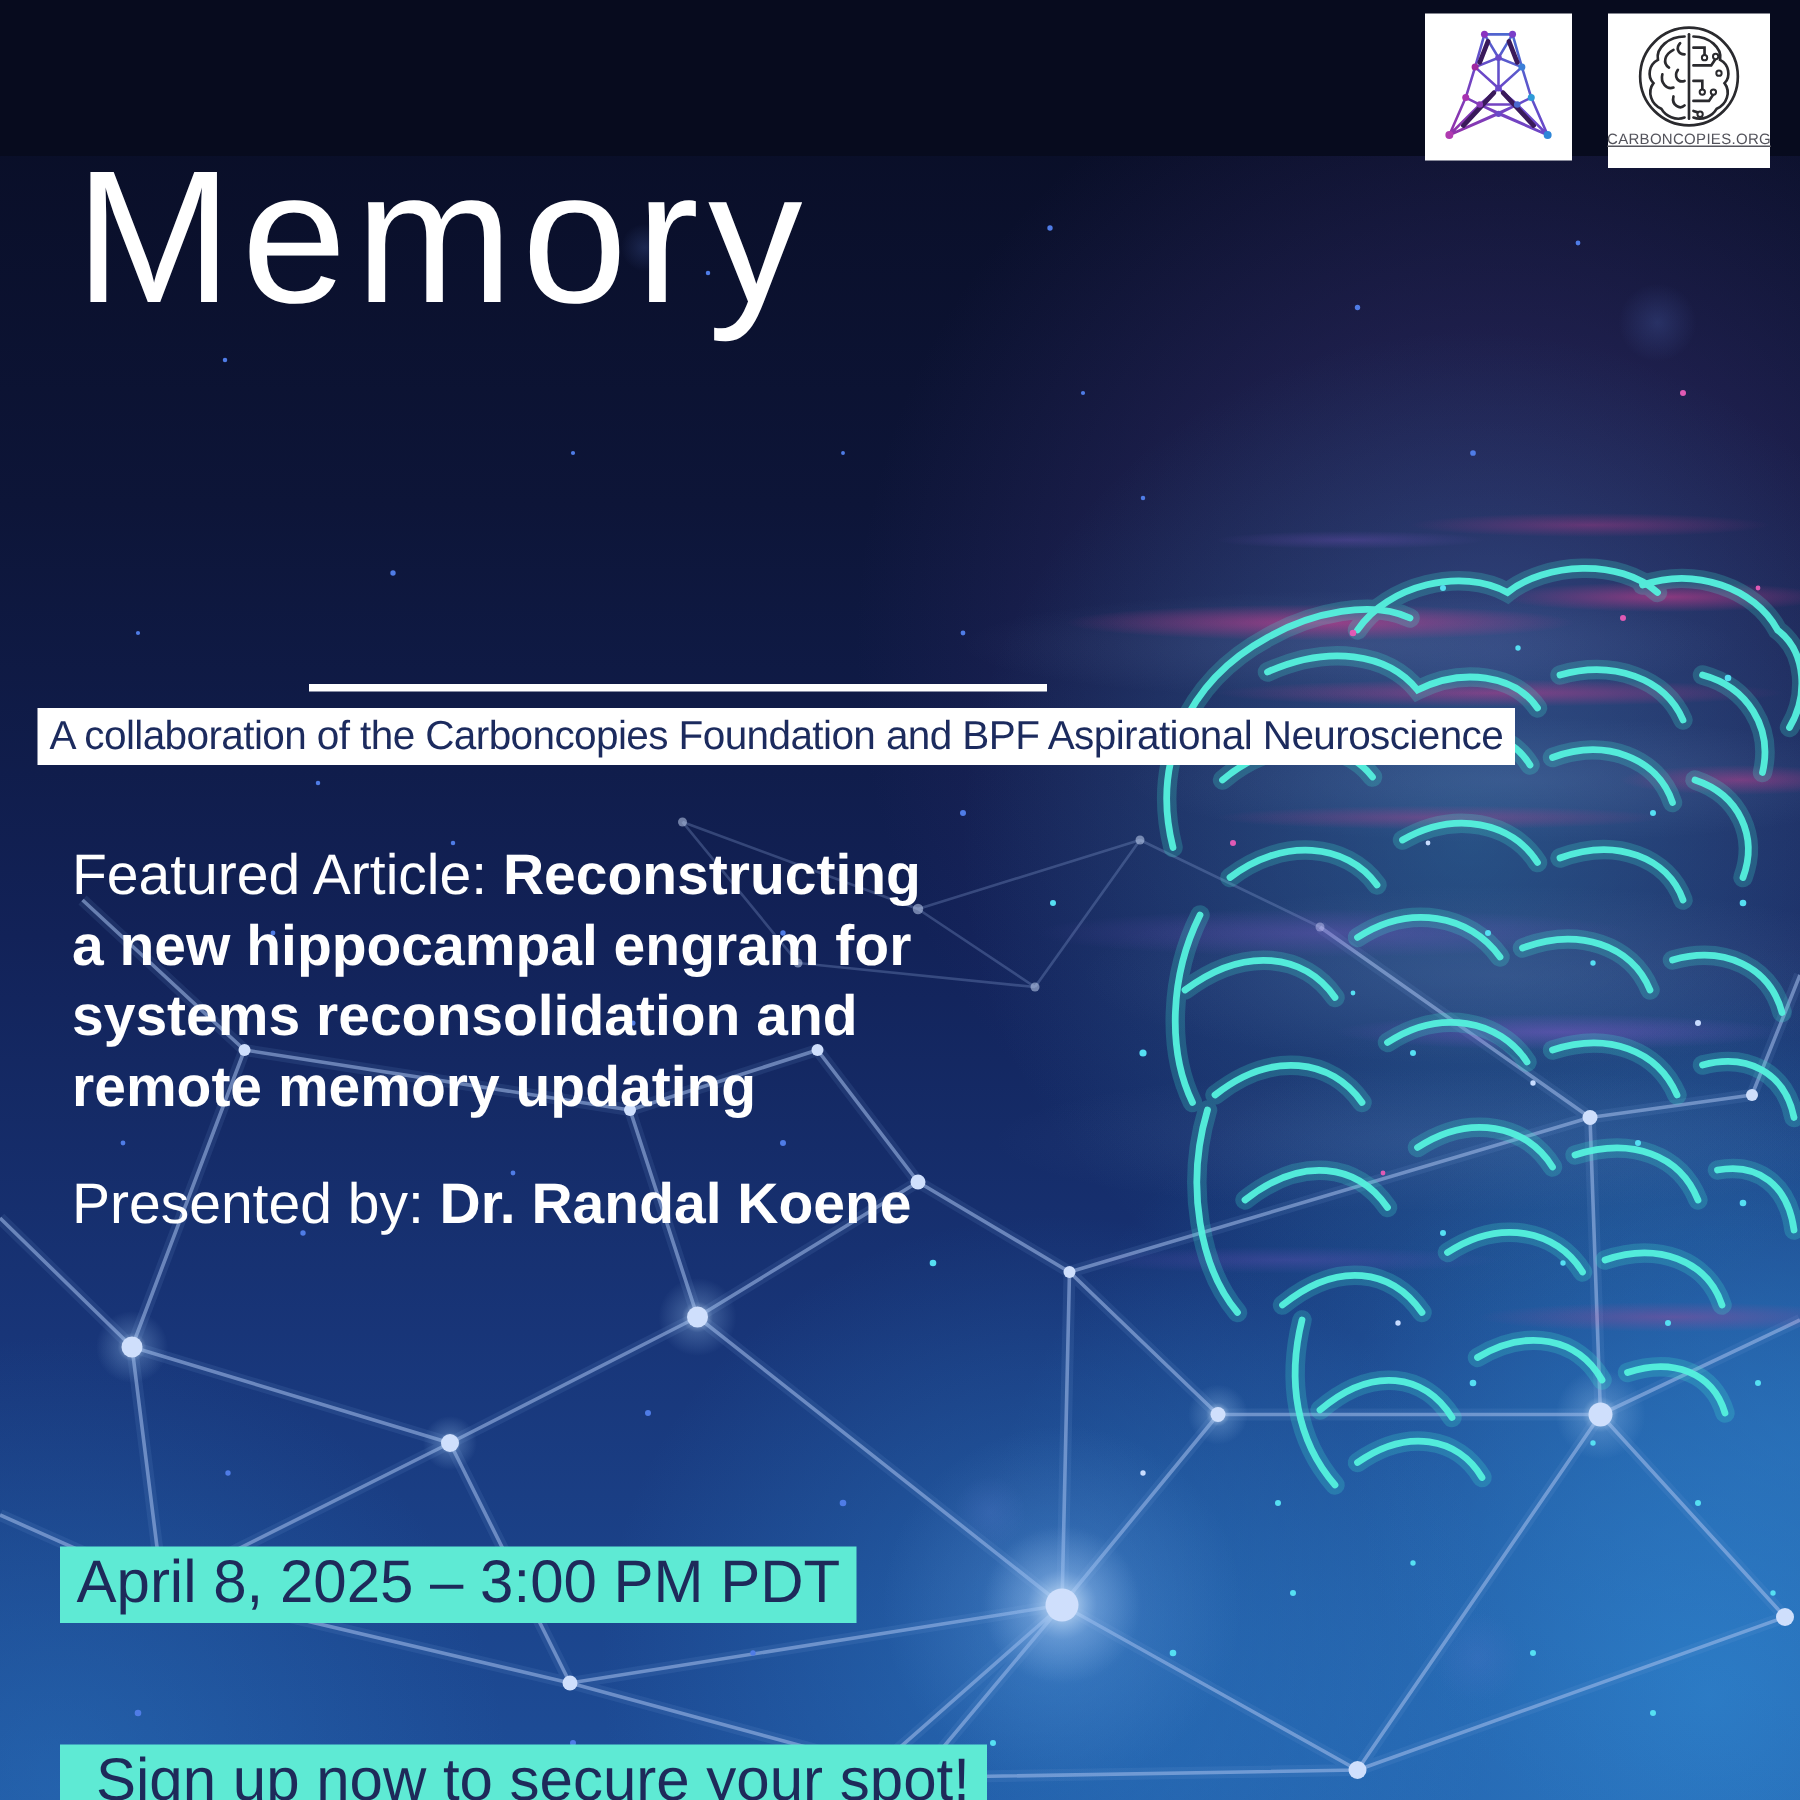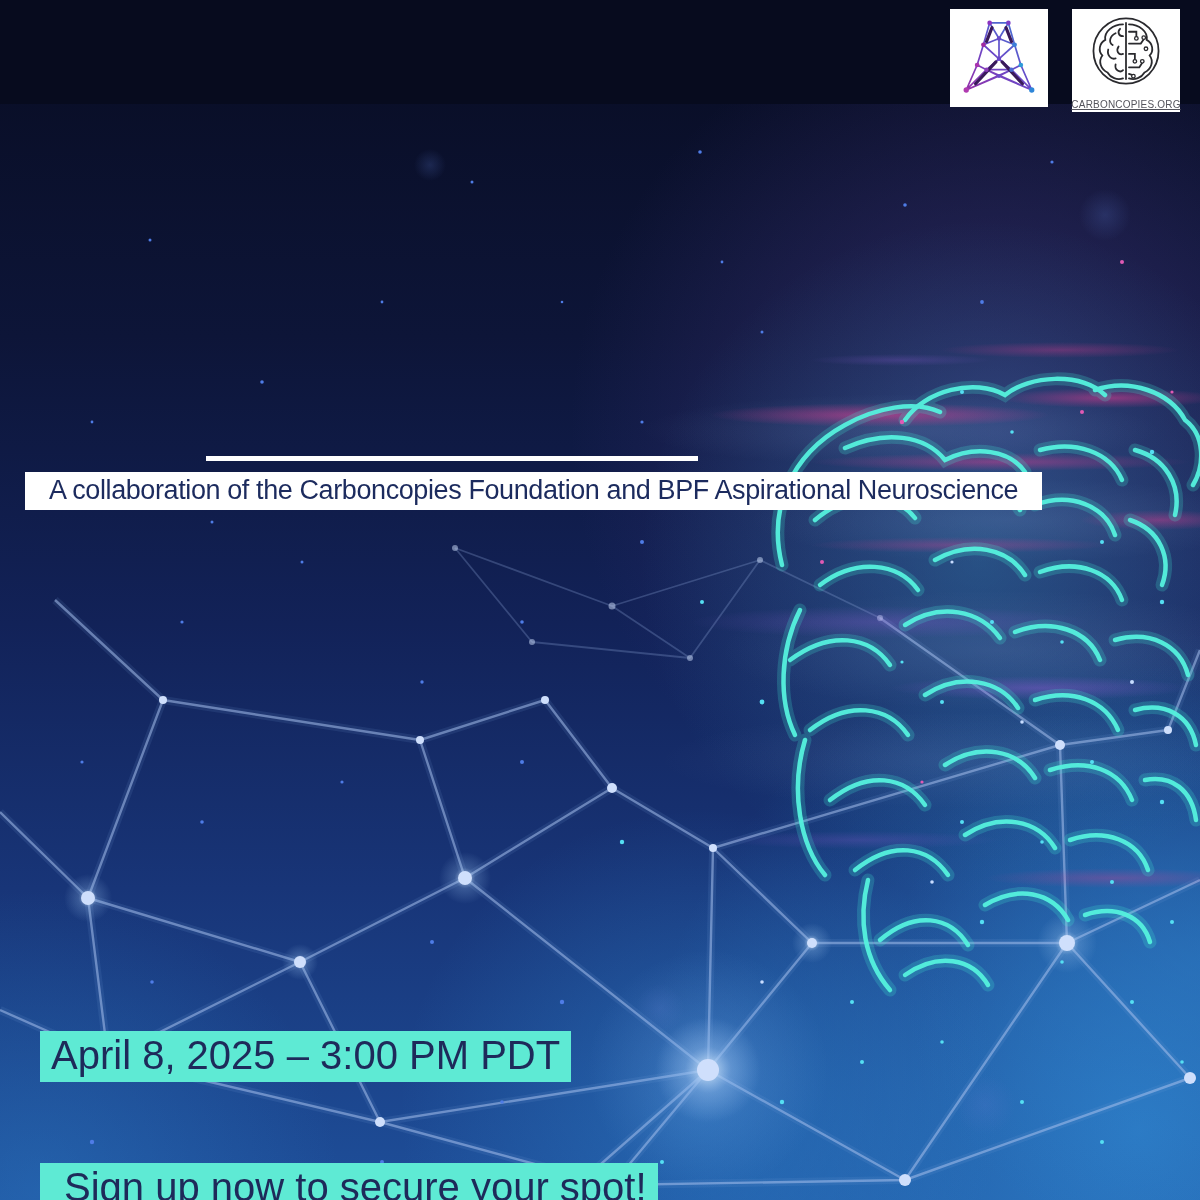--- a/index.html
+++ b/index.html
@@ -12,33 +12,33 @@
   .plexus-glow{stroke:#7fa2e0;stroke-width:8;fill:none;opacity:.12;}
   .plexus-faint{stroke:#93aede;stroke-width:1.8;fill:none;opacity:.28;}
   .node-dot{fill:#cfdffc;}
   .brain-glow{stroke:#3fe8d4;stroke-width:13;opacity:.22;fill:none;stroke-linecap:round;}
   .brain-sharp{stroke:#55f2de;stroke-width:4.5;opacity:.95;fill:none;stroke-linecap:round;}
 
   
   .title{position:absolute;left:50px;top:99px;margin:0;font-size:126px;line-height:118px;letter-spacing:6px;color:#ffffff;font-weight:400;}
   .tline{display:block;}
   .title-underline{position:absolute;left:206px;top:456px;width:492px;height:5px;background:#ffffff;}
-  .collab-banner{position:absolute;left:25px;top:472px;background:#ffffff;color:#1c2b5e;font-size:27px;letter-spacing:-0.4px;padding:3px 24px 4px;white-space:nowrap;}
+  .collab-banner{position:absolute;left:25px;top:472px;background:#ffffff;color:#1c2b5e;font-size:27px;letter-spacing:-0.4px;padding:3px 8px 4px;white-space:nowrap;}
   .featured{position:absolute;left:48px;top:561px;margin:0;font-size:38px;line-height:47px;color:#ffffff;white-space:pre-line;}
   .featured strong,.presenter strong{font-weight:700;}
   .presenter{position:absolute;left:48px;top:782px;margin:0;font-size:38px;color:#ffffff;}
   .event-box{position:absolute;left:40px;background:#5eead4;color:#1e2a5a;font-size:40px;line-height:1.05;padding:3px 11px 6px;white-space:nowrap;}
   .date-box{top:1031px;}
   .cta-box{top:1163px;padding-left:24px;}
 
   
   .logos{position:absolute;top:9px;right:20px;display:flex;gap:24px;}
   .logo-box{width:98px;height:98px;background:#ffffff;display:flex;align-items:center;justify-content:center;}
   .logo-box-cc{width:108px;flex-direction:column;justify-content:flex-start;padding-top:5px;}
-  .cc-label{font-size:10px;color:#54545c;letter-spacing:0.2px;text-decoration:underline;margin-top:11px;font-family:"Liberation Sans",sans-serif;}
+  .cc-label{font-size:10px;color:#54545c;letter-spacing:0.2px;text-decoration:underline;margin-top:0px;font-family:"Liberation Sans",sans-serif;}
 </style>
 </head>
 <body>
 
 <div id="poster">
 
   <svg class="bg" viewBox="0 0 1200 1200" xmlns="http://www.w3.org/2000/svg" xmlns:xlink="http://www.w3.org/1999/xlink" aria-hidden="true">
     <defs>
       <linearGradient id="bgv" x1="0" y1="0" x2="0" y2="1">
         <stop offset="0" stop-color="#080c22"></stop>
@@ -355,23 +355,29 @@
           <circle cx="72" cy="64" r="2.4"></circle>
             <circle cx="60" cy="84" r="2.4"></circle>
             <circle cx="77" cy="47" r="2.4"></circle>
         </g>
       </svg>
       <div class="cc-label">CARBONCOPIES.ORG</div>
     </div>
   </div>
 
   <h1 class="title">
+    <span class="tline">Memory</span>
   </h1>
   <div class="title-underline"></div>
 
   <div class="collab-banner">A collaboration of the Carboncopies Foundation and BPF Aspirational Neuroscience</div>
 
-
+  <p class="featured"><span>Featured Article: </span><strong>Reconstructing
+a new hippocampal engram for
+systems reconsolidation and
+remote memory updating</strong></p>
+
+  <p class="presenter"><span>Presented by:</span> <strong>Dr. Randal Koene</strong></p>
 
   <div class="event-box date-box">April 8, 2025 – 3:00 PM PDT</div>
   <div class="event-box cta-box">Sign up now to secure your spot!</div>
 
 </div>
 
 </body></html>

